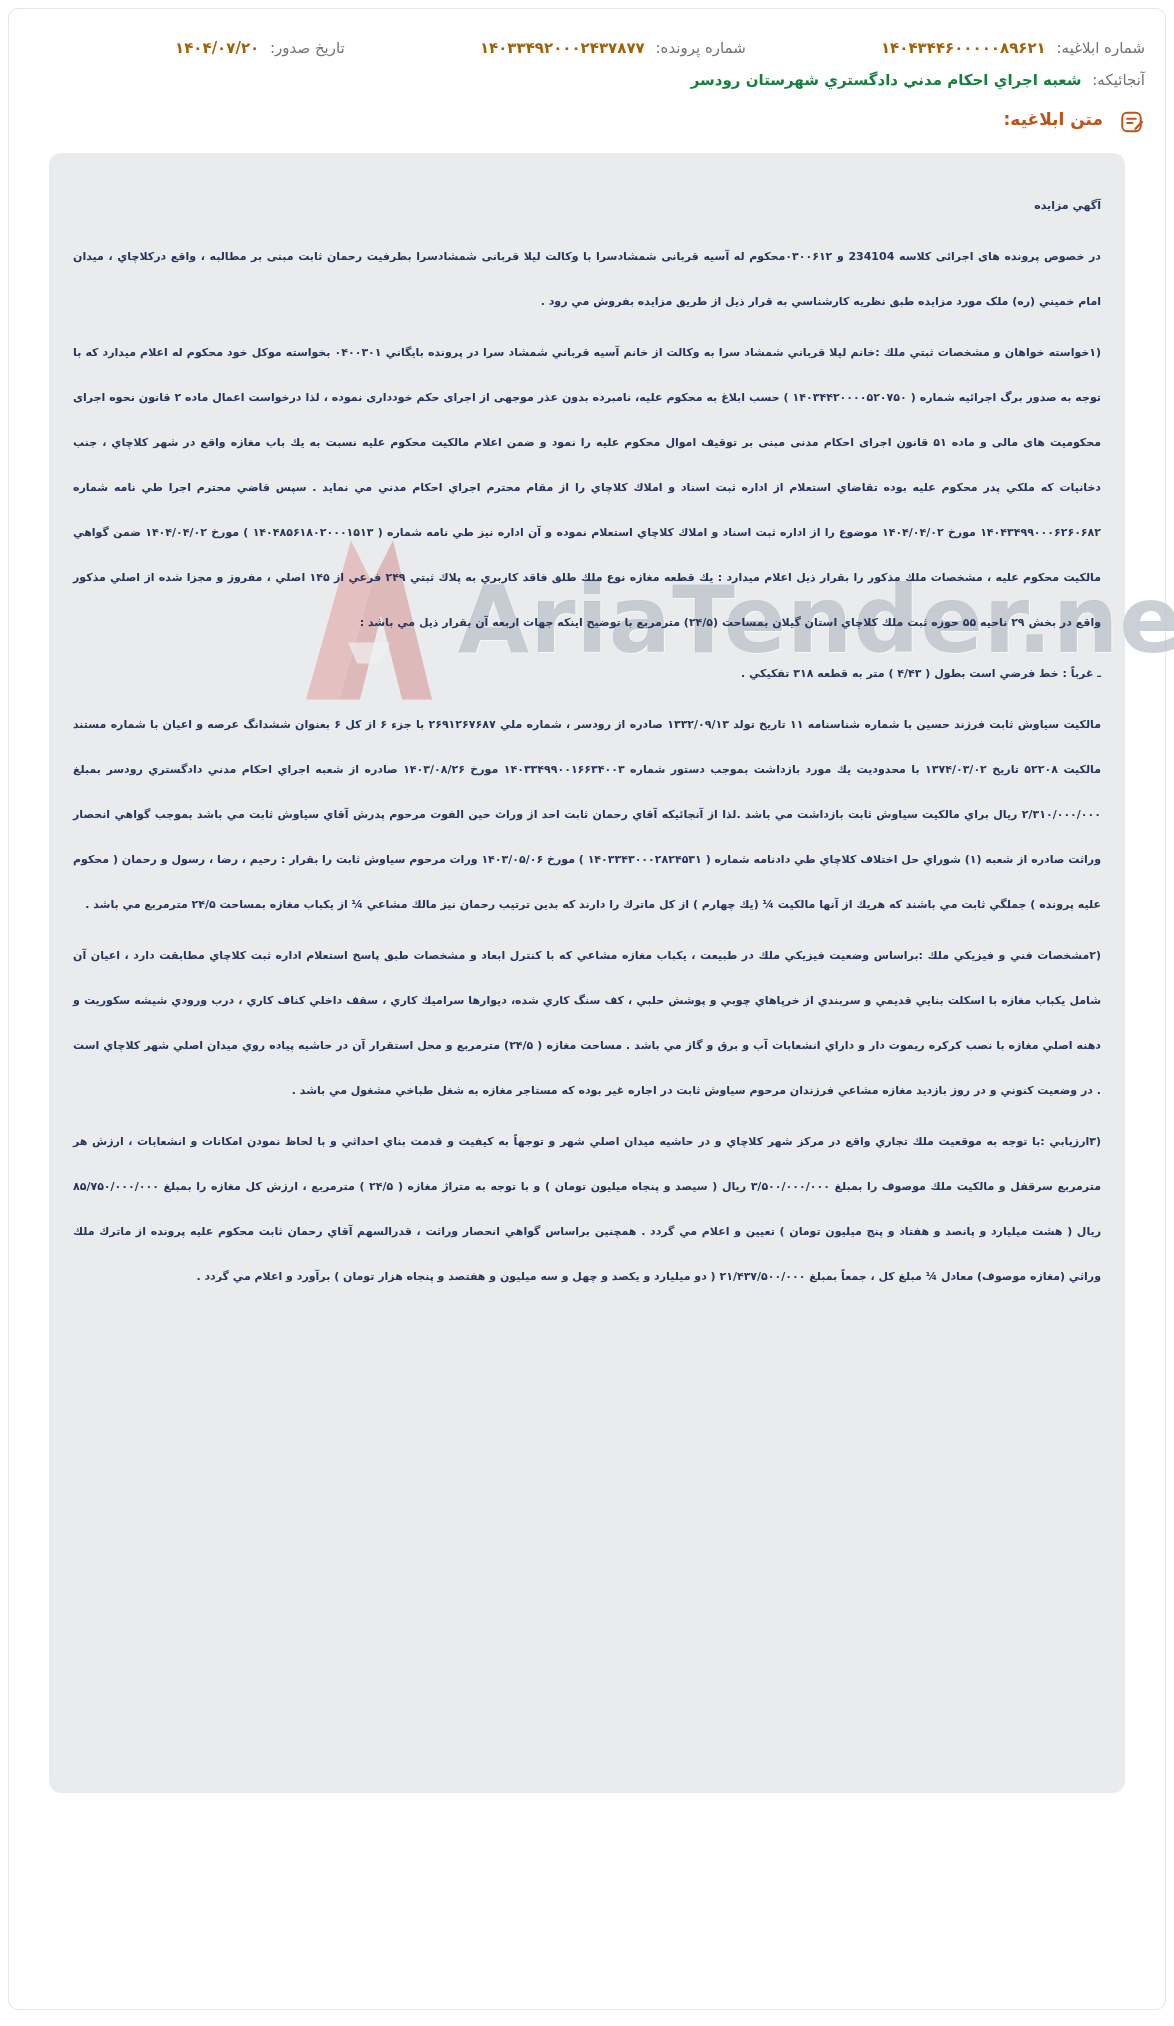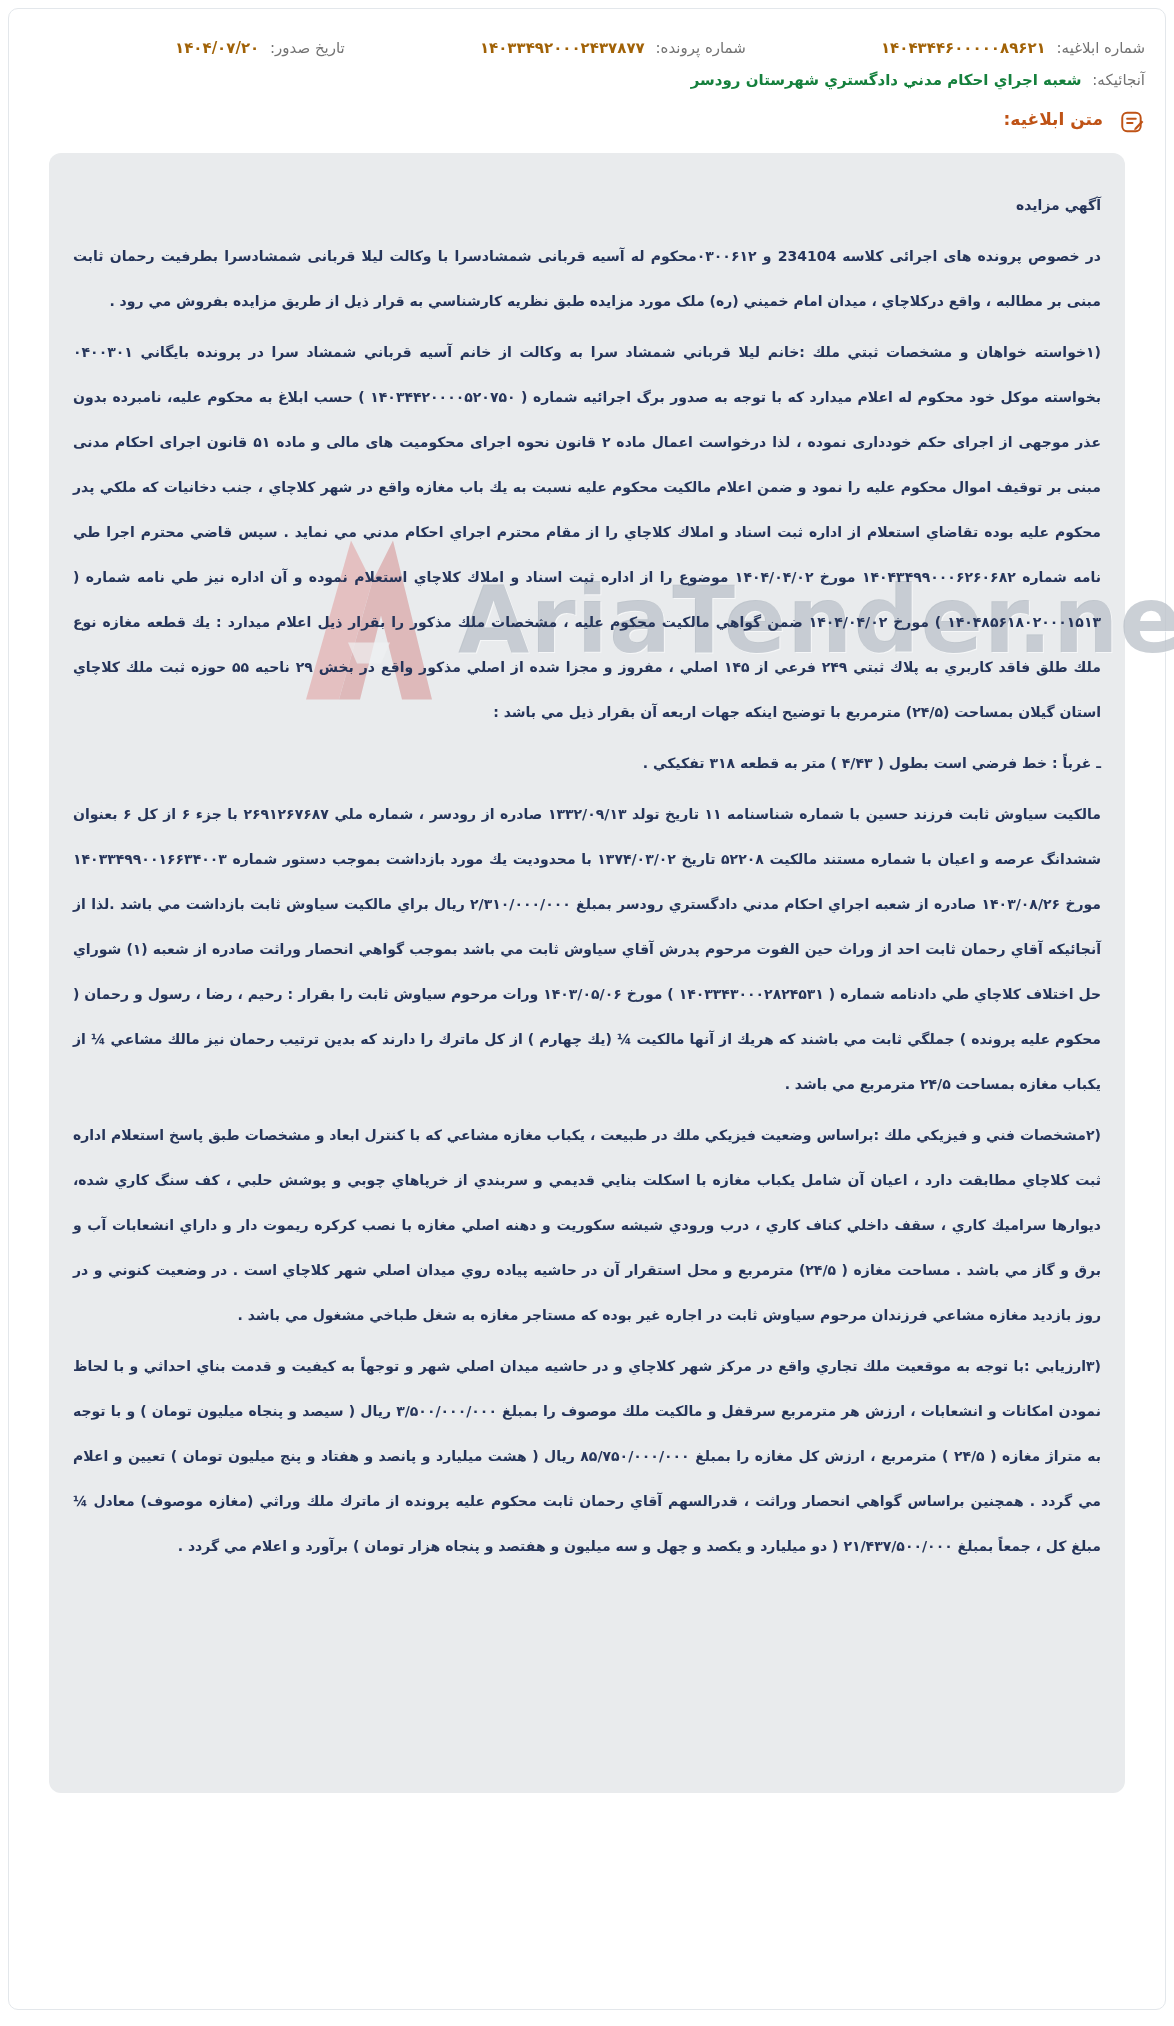--- a/index.html
+++ b/index.html
@@ -30,21 +30,21 @@
     padding:12px 4px 14px 0;color:#bf5316;font-size:17px;font-weight:700;
   }
   .memo-icon{width:26px;height:26px;flex:0 0 auto;}
   
   .panel{
     background:#e9ebed;border-radius:12px;margin:4px 24px 0 24px;
     padding:30px 24px 40px 24px;min-height:1640px;box-sizing:border-box;
     position:relative;
   }
   .panel p{
-    margin:0 0 6px 0;color:#26355a;font-size:14px;font-weight:700;
+    margin:0 0 6px 0;color:#26355a;font-size:11px;font-weight:700;
     line-height:45px;text-align:justify;text-align-last:right;
   }
   .panel p.short{text-align:right;}
   
   .watermark{
     position:absolute;top:382px;left:245px;width:810px;height:170px;
     display:flex;align-items:center;gap:14px;pointer-events:none;
     direction:ltr;z-index:3;
   }
   .watermark-logo{width:150px;height:168px;opacity:0.28;flex:0 0 auto;}

